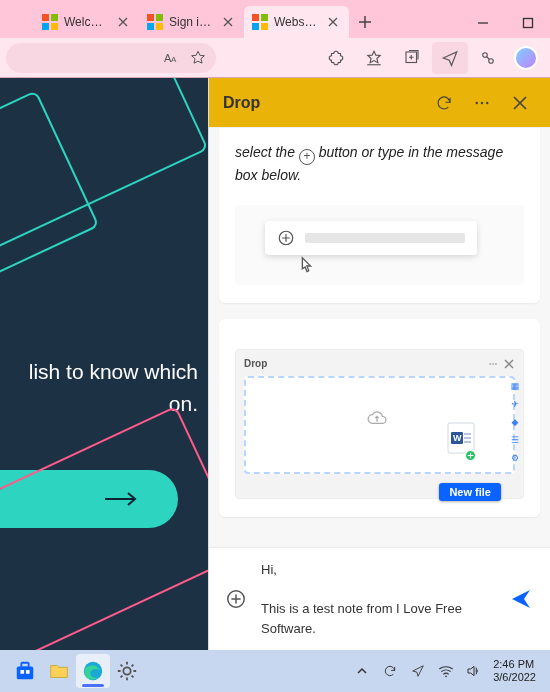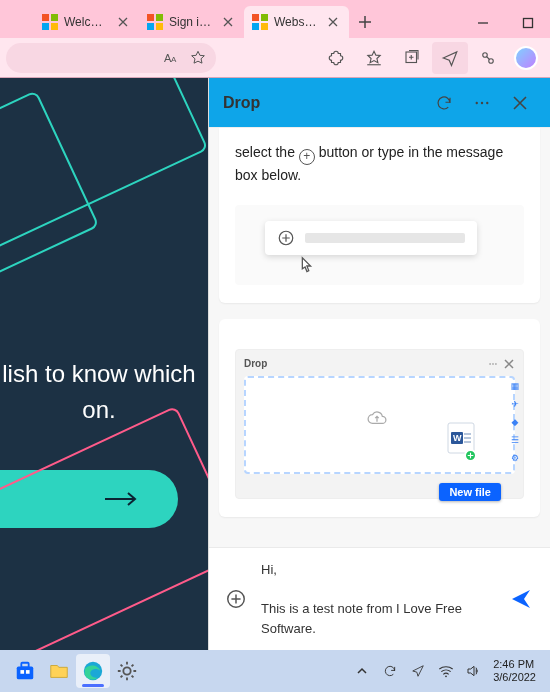--- a/index.html
+++ b/index.html
@@ -27,32 +27,32 @@
   .tool-icons .ti.active { background: #f8d7e3; }
   .avatar { width:24px; height:24px; border-radius:50%; background: linear-gradient(135deg,#80d0ff,#c080ff); border:2px solid #fff; }
 
   
   .content { display:flex; height: 572px; }
   .page { width: 208px; height: 572px; background: #1c3144; position: relative; overflow:hidden; color:#fff; }
   .page::before, .page::after { content:""; position:absolute; border:2px solid #2dd4bf; border-radius:8px; transform: rotate(-25deg); }
   .page::before { width:300px; height:180px; top:-40px; left:-120px; }
   .page::after { width:280px; height:160px; top:380px; left:-60px; border-color:#ff5b8a; }
   .page .outline2 { position:absolute; width:260px; height:150px; border:2px solid #2dd4bf; border-radius:8px; transform:rotate(-25deg); top:60px; left:-180px; }
-  .page-text { position:absolute; top: 278px; left: 0; right: 10px; font-size:24px; line-height:1.5; text-align:center; }
+  .page-text { position:absolute; top: 278px; left: 0; right: 10px; font-size:21px; line-height:1.5; text-align:right; }
   .cta { position:absolute; top: 392px; right: 30px; left:-80px; height: 58px; background:#2dd4bf; border-radius: 30px; display:flex; align-items:center; justify-content:flex-end; padding-right:40px; cursor:pointer; }
 
   
-  .drop { flex:1; background:#0ea5e9; border-left:1px solid #ddd; display:flex; flex-direction:column; }
+  .drop { flex:1; background:#eab308; border-left:1px solid #ddd; display:flex; flex-direction:column; }
   .drop-header { height: 50px; display:flex; align-items:center; padding: 0 14px; gap:6px; border-bottom:1px solid #eee; }
   .drop-title { font-size:16px; font-weight:600; color:#333; }
   .drop-header .spacer { flex:1; }
   .drop-header .hbtn { width:32px; height:32px; display:flex; align-items:center; justify-content:center; cursor:pointer; border-radius:4px; }
   .drop-body { flex:1; overflow:auto; background:#f7f7f7; }
   .card { background:#fff; margin: 0 10px 16px 10px; border-radius:6px; box-shadow:0 1px 2px rgba(0,0,0,0.06); padding: 14px 16px 18px 16px; }
-  .card:first-child { border-radius: 0 0 6px 6px; margin-top:0; }
+  .card:first-child { border-radius: 0 0 6px 6px; margin-top:0;font-style:italic; }
   .card p { font-size:14px; color:#222; line-height:1.45; }
   .plus-circ { display:inline-flex; width:16px; height:16px; border:1.5px solid #555; border-radius:50%; align-items:center; justify-content:center; font-size:12px; vertical-align:-3px; color:#555; }
   .illus1 { margin-top:20px; background:#fafafa; border-radius:4px; padding: 16px 10px 30px 30px; position:relative; }
   .msgbar { background:#fff; height:34px; border-radius:4px; box-shadow:0 2px 6px rgba(0,0,0,0.15); display:flex; align-items:center; padding:0 12px; gap:10px; width:85%; }
   .msgbar .ph { flex:1; height:10px; background:#e6e6e6; border-radius:2px; }
   .pointer { position:absolute; bottom:8px; left:60px; }
   .illus2 { margin-top:16px; background:#f3f3f3; border:1px solid #eee; border-radius:4px; padding: 8px 8px 10px 8px; position:relative; min-height:150px; }
   .illus2 .mini-header { display:flex; align-items:center; font-size:10px; font-weight:600; color:#555; }
   .illus2 .mini-header .mh-btn { margin-left:4px; width:12px; height:12px; display:flex; align-items:center; justify-content:center; }
   .dashbox { border:2px dashed #b7d5ff; border-radius:4px; height:98px; margin-top:6px; position:relative; background:#fff; }

